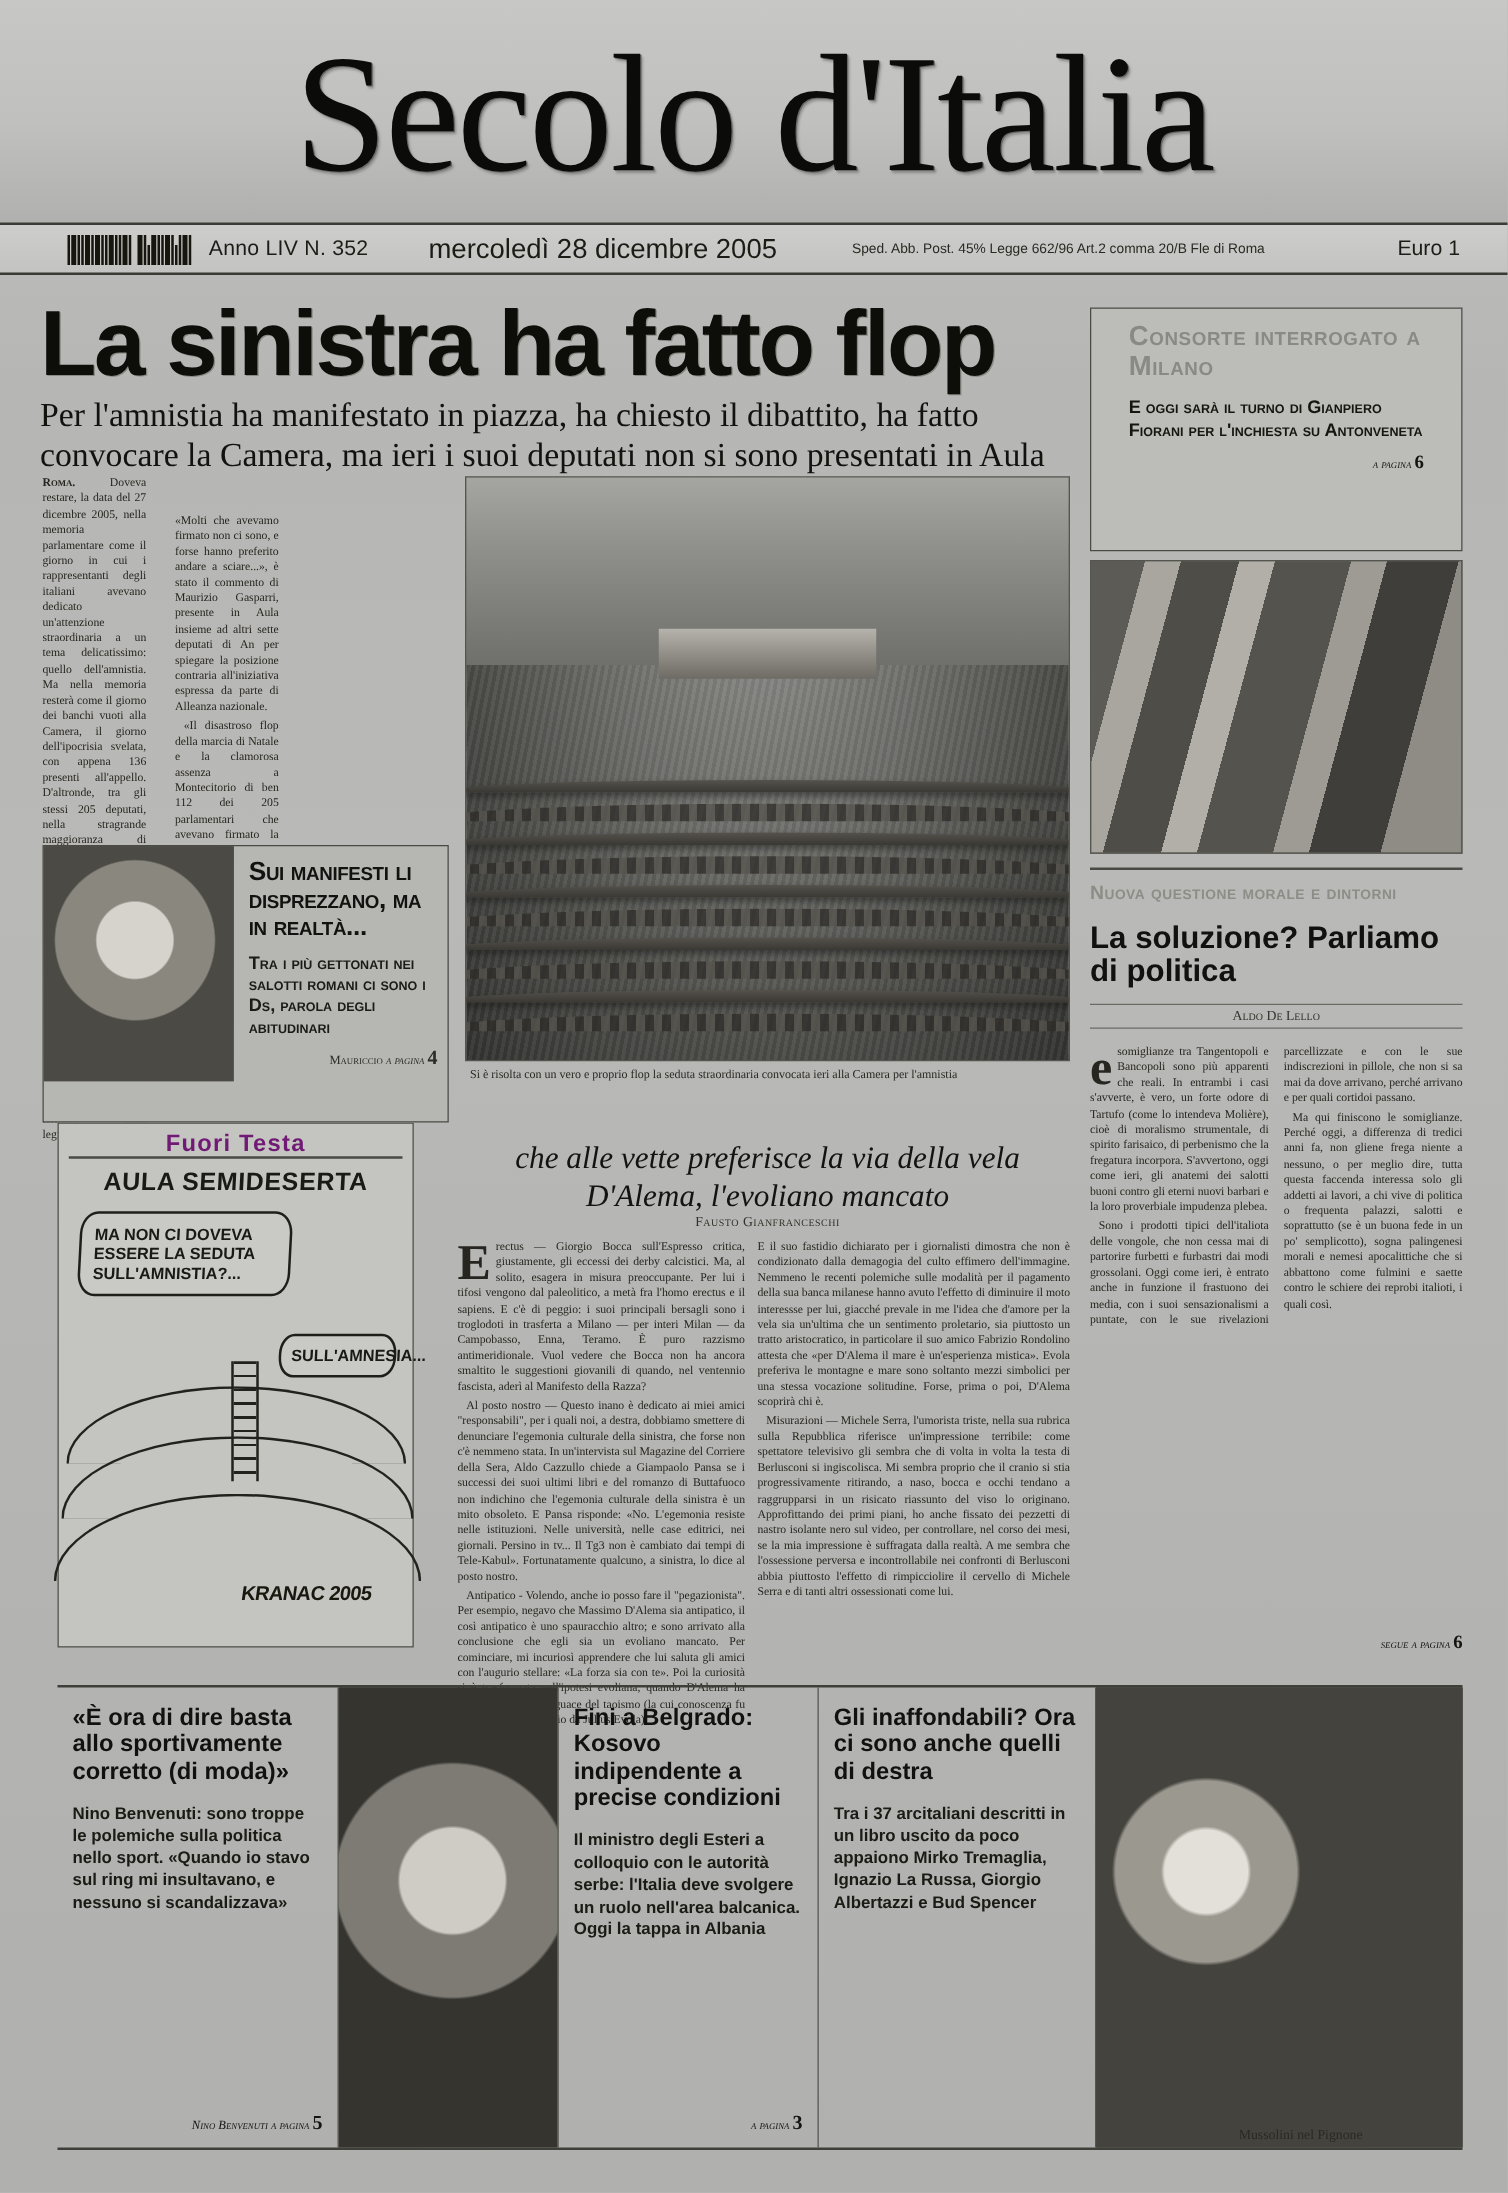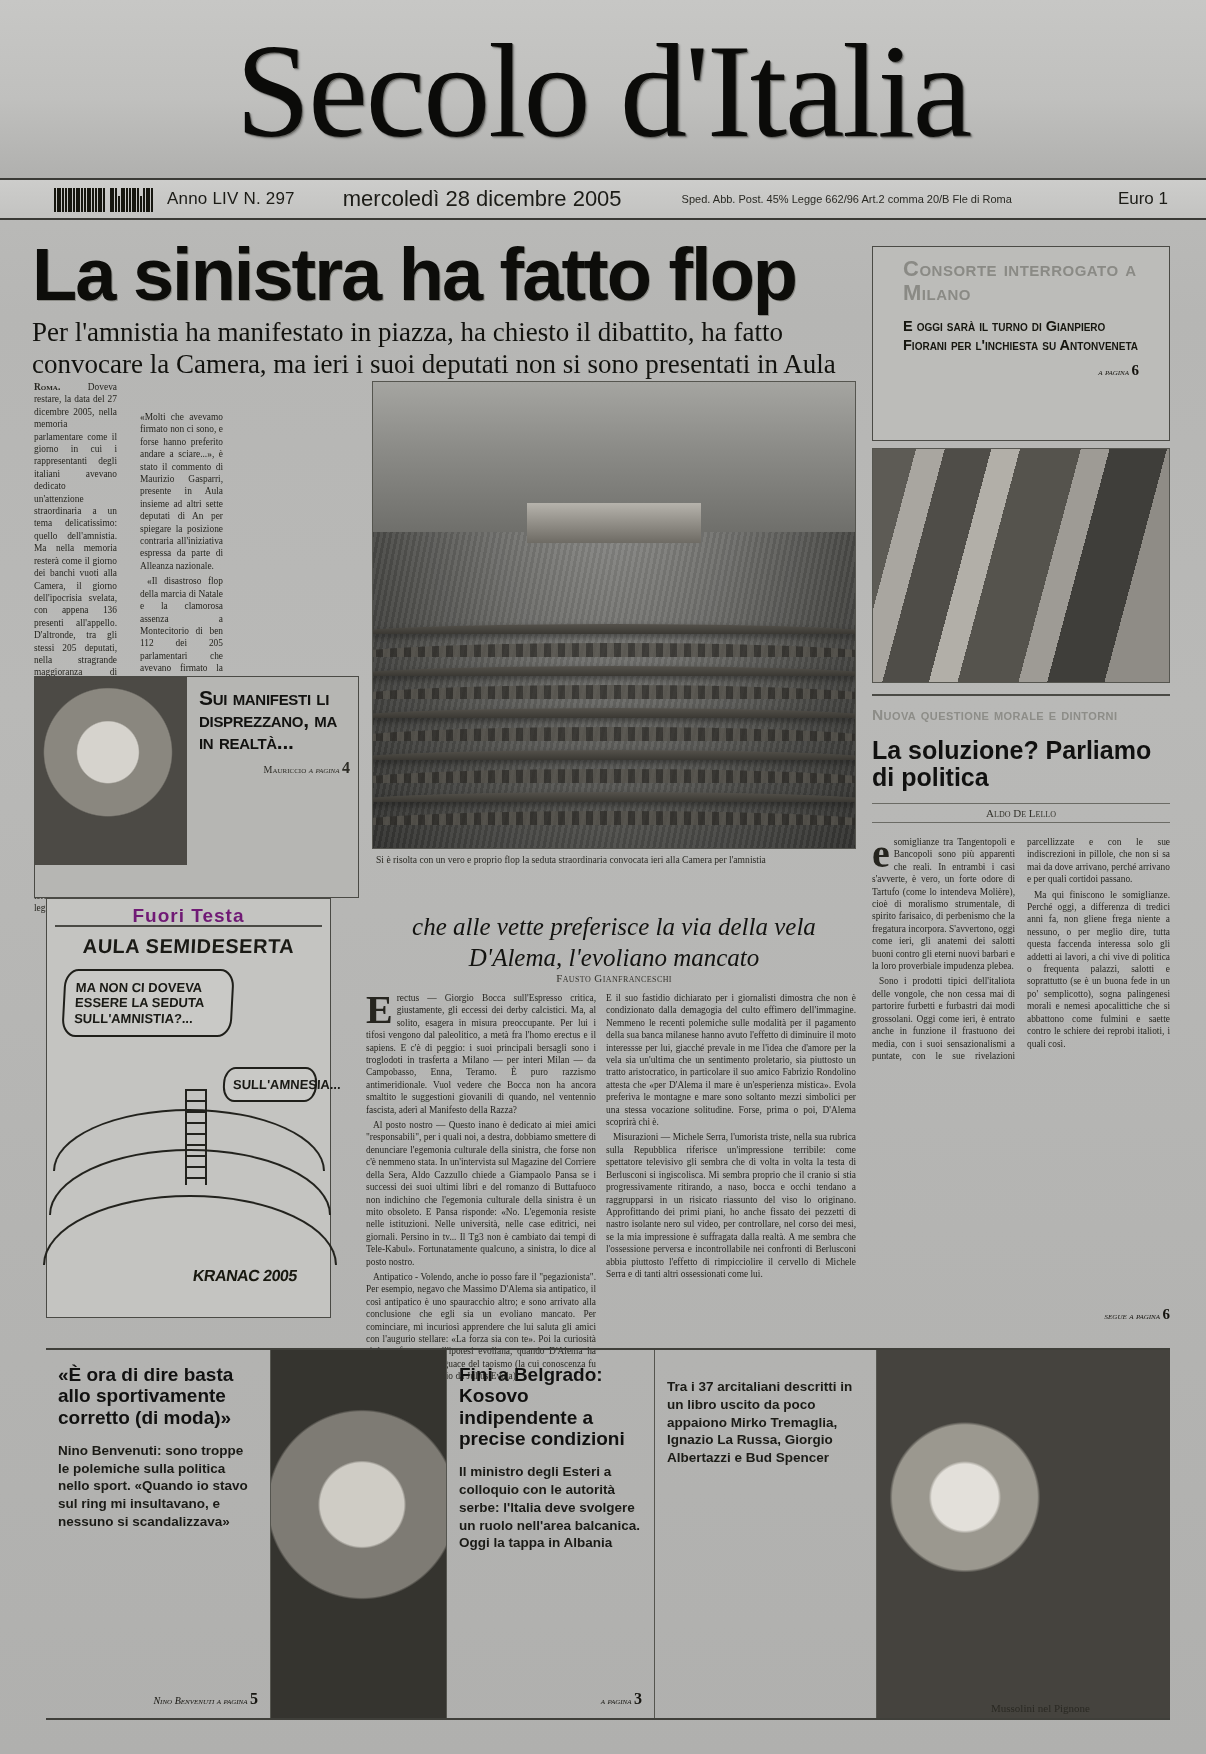--- a/index.html
+++ b/index.html
@@ -306,21 +306,21 @@
         <i class="w"></i>
         <i></i>
         <i></i>
         <i class="w"></i>
         <i></i>
         <i class="s"></i>
         <i></i>
         <i class="w"></i>
         <i></i>
     </div>
-    <div class="dl-issue">Anno LIV N. 297</div>
+    <div class="dl-issue">Anno LIV N. 352</div>
     <div class="dl-date">mercoledì 28 dicembre 2005</div>
     <div class="dl-legal">Sped. Abb. Post. 45% Legge 662/96 Art.2 comma 20/B Fle di Roma</div>
     <div class="dl-price">Euro 1</div>
   </div>
 
   <div class="lead-head">La sinistra ha fatto flop</div>
   <div class="lead-sub">Per l'amnistia ha manifestato in piazza, ha chiesto il dibattito, ha fatto convocare la Camera, ma ieri i suoi deputati non si sono presentati in Aula</div>
 
   <div class="col" id="col1">
     <p class="first"><span class="lede">Roma.</span>
@@ -346,20 +346,21 @@
     <div class="seats" style="top:83%"></div>
     <div class="bench" style="top:88%"></div>
     <div class="seats" style="top:92%"></div>
   </div>
   <div class="photo-cap">Si è risolta con un vero e proprio flop la seduta straordinaria convocata ieri alla Camera per l'amnistia</div>
 
   <div class="box-manifesti">
     <div class="pic"></div>
     <div class="txt">
       <div class="bm-head">Sui manifesti li disprezzano, ma in realtà...</div>
+      <div class="bm-sub">Tra i più gettonati nei salotti romani ci sono i Ds, parola degli abitudinari</div>
       <div class="bm-ref">
         <span>Mauriccio</span>
         <i>a pagina</i>
         <b>4</b>
       </div>
     </div>
   </div>
 
   <div class="cartoon">
     <div class="rule" style="top:26px"></div>
@@ -431,20 +432,21 @@
     </div>
     <div class="strip-cell" style="width:208px">
       <div class="sc-head">Fini a Belgrado: Kosovo indipendente a precise condizioni</div>
       <div class="sc-body">Il ministro degli Esteri a colloquio con le autorità serbe: l'Italia deve svolgere un ruolo nell'area balcanica. Oggi la tappa in Albania</div>
       <div class="sc-ref">
         <i>a pagina</i>
         <b>3</b>
       </div>
     </div>
     <div class="strip-cell" style="width:222px">
+      <div class="sc-head">Gli inaffondabili? Ora ci sono anche quelli di destra</div>
       <div class="sc-body">Tra i 37 arcitaliani descritti in un libro uscito da poco appaiono Mirko Tremaglia, Ignazio La Russa, Giorgio Albertazzi e Bud Spencer</div>
     </div>
     <div class="strip-cell" style="flex:1;padding:0">
       <div class="sc-pic-b"></div>
       <div class="strip-caption">Mussolini nel Pignone</div>
     </div>
   </div>
 
 </div>
 

